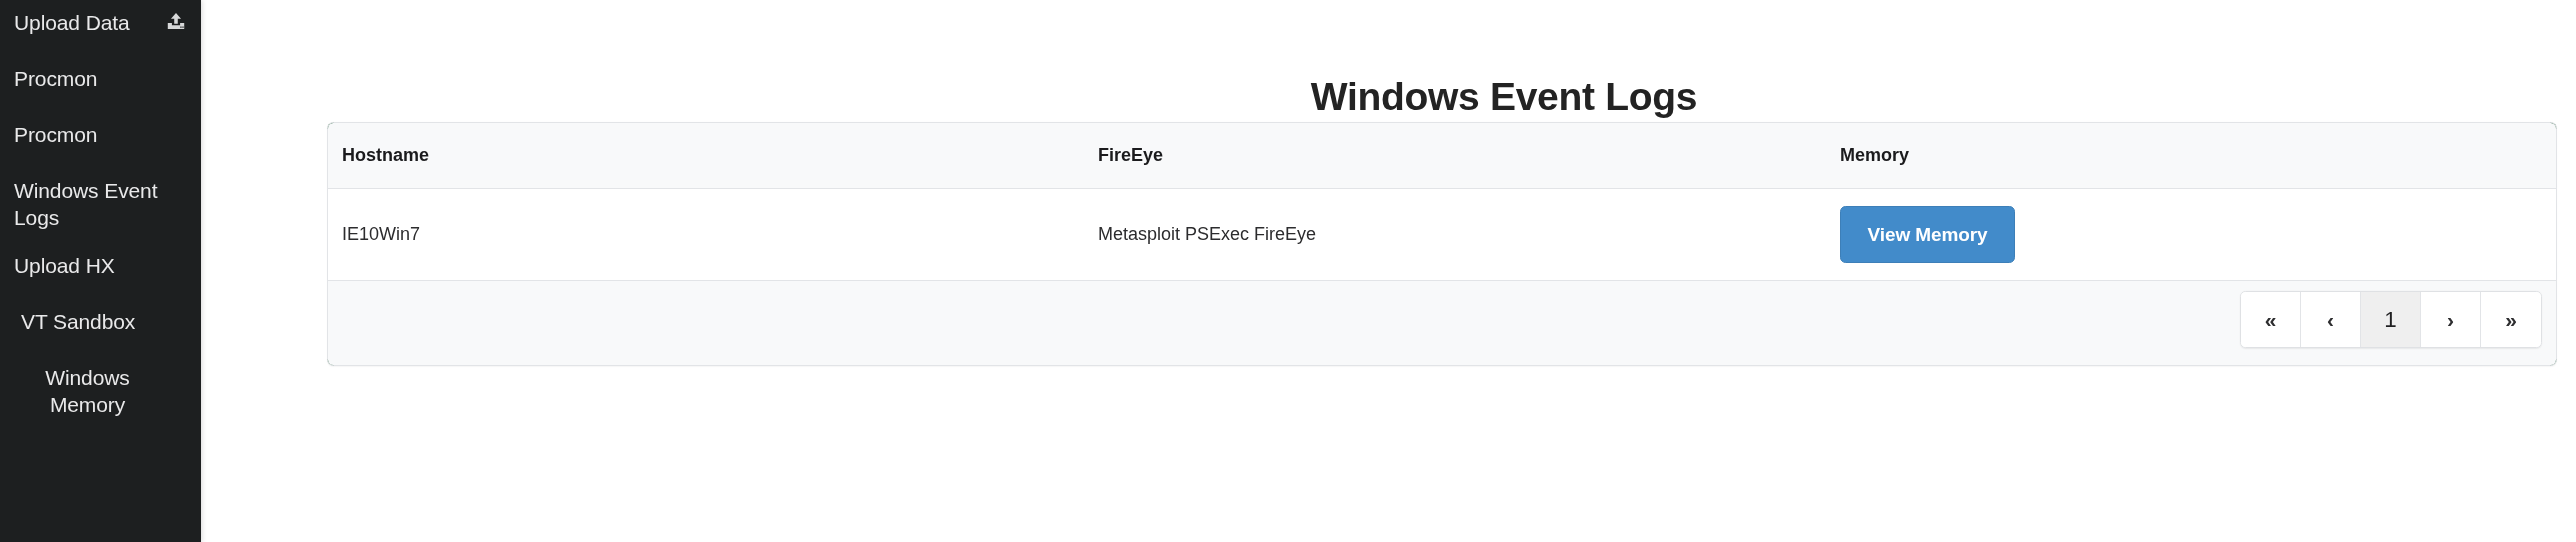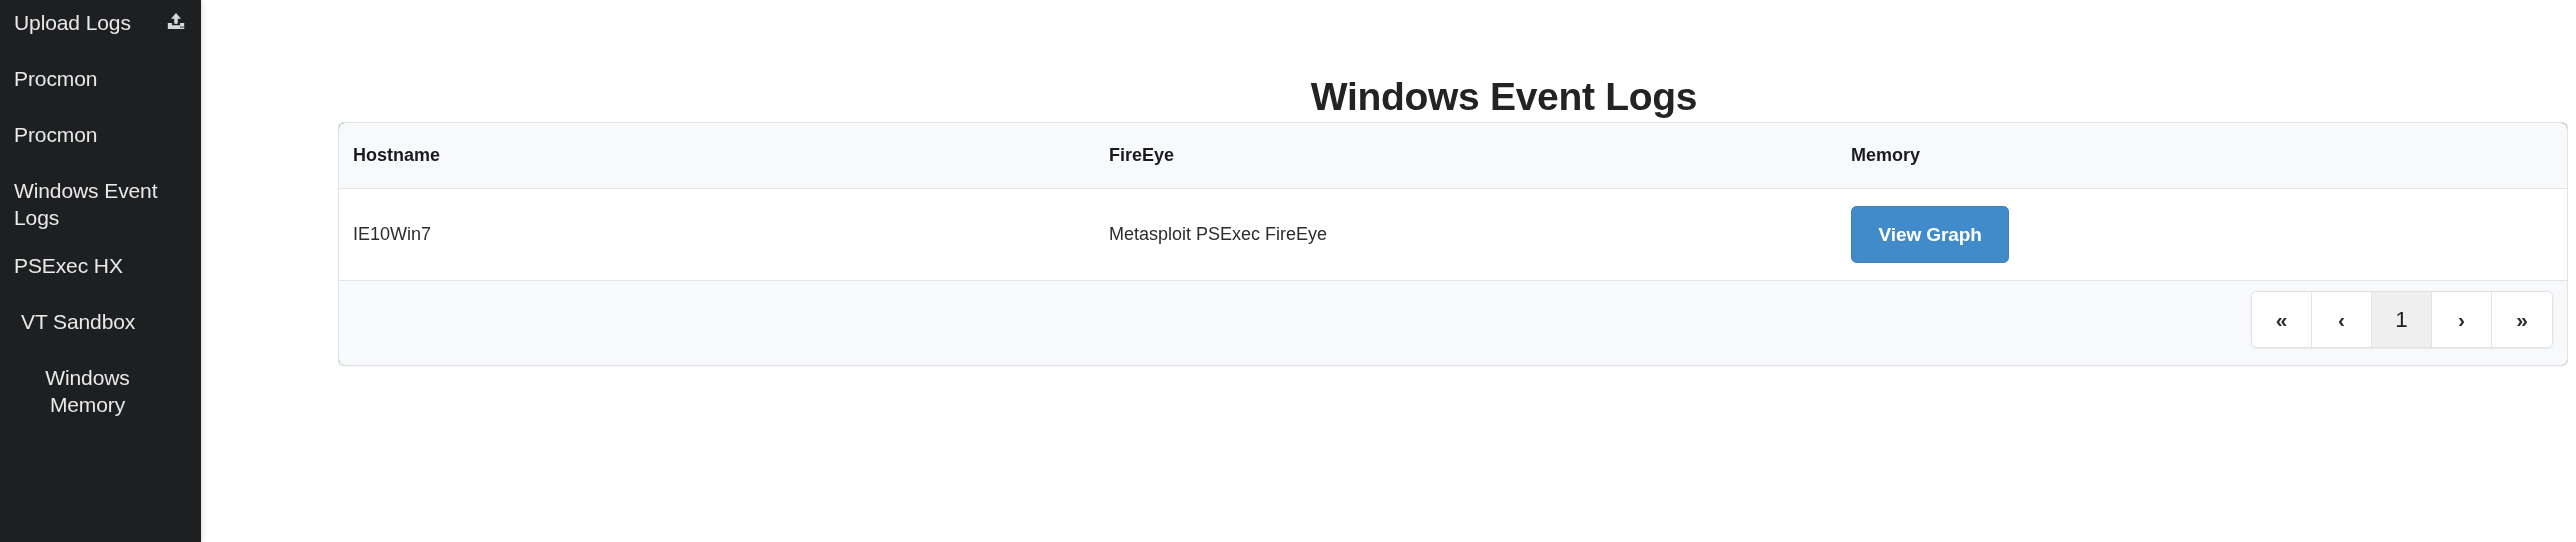--- a/index.html
+++ b/index.html
@@ -82,21 +82,20 @@
   #table-panel {
     position: absolute;
     left: 126px;
     top: 122px;
     width: 2228px;
     border: 0.7px solid #e2e4e7;
     border-radius: 6.3px;
     background: #14532d;
     box-shadow: 0 0.7px 1.4px rgba(0,0,0,0.04);
     overflow: hidden;
-    margin-left: 11px;
   }
   .tbl {
     width: 100%;
     border-collapse: collapse;
     table-layout: fixed;
   }
   .tbl thead tr {
     background: #f8f9fa;
   }
   .tbl th {
@@ -178,21 +177,21 @@
     font-size: 22.4px;
     color: #1f1f21;
   }
 </style>
 </head>
 <body>
 
 <nav id="sidebar">
 
   <div class="nav-item" style="top:9.8px;">
-    <span class="nav-label">Upload Logs</span>
+    <span class="nav-label">Upload Data</span>
     <span class="upload-icon">
       <svg viewBox="0 0 24 24" width="24" height="22.4" aria-hidden="true">
         <path fill="#d7d8d9" d="M12 2.2 L17.4 8.2 L13.9 8.2 L13.9 13.6 L10.1 13.6 L10.1 8.2 L6.6 8.2 Z"></path>
         <path fill="#d7d8d9" d="M3.2 12.8 L7.6 12.8 L7.6 15.3 L16.4 15.3 L16.4 12.8 L20.8 12.8 L20.8 19.3 L3.2 19.3 Z"></path>
         <rect fill="#1d1f20" x="16.6" y="16.6" width="1.4" height="1.4"></rect>
         <rect fill="#1d1f20" x="18.8" y="16.6" width="1.4" height="1.4"></rect>
       </svg>
     </span>
   </div>
 
@@ -202,21 +201,21 @@
 
   <div class="nav-item" style="top:122px;">
     <span class="nav-label">Procmon</span>
   </div>
 
   <div class="nav-item" style="top:178px;">
     <span class="nav-label">Windows Event Logs</span>
   </div>
 
   <div class="nav-item" style="top:253px;">
-    <span class="nav-label">PSExec HX</span>
+    <span class="nav-label">Upload HX</span>
   </div>
 
   <div class="nav-item" style="top:309px;margin-left:7px;">
     <span class="nav-label">VT Sandbox</span>
   </div>
 
   <div class="nav-item" style="top:365px;text-align:center;">
     <span class="nav-label">Windows Memory</span>
   </div>
 
@@ -239,21 +238,21 @@
           <th>Hostname</th>
           <th>FireEye</th>
           <th>Memory</th>
         </tr>
       </thead>
       <tbody>
         <tr>
           <td>IE10Win7</td>
           <td>Metasploit PSExec FireEye</td>
           <td class="row-cell-graph">
-            <button class="btn-primary">View Graph</button>
+            <button class="btn-primary">View Memory</button>
           </td>
         </tr>
       </tbody>
     </table>
 
     <div id="table-footer">
       <div id="pagination">
         <button class="pg-btn">«</button>
         <button class="pg-btn">‹</button>
         <button class="pg-btn active">1</button>

